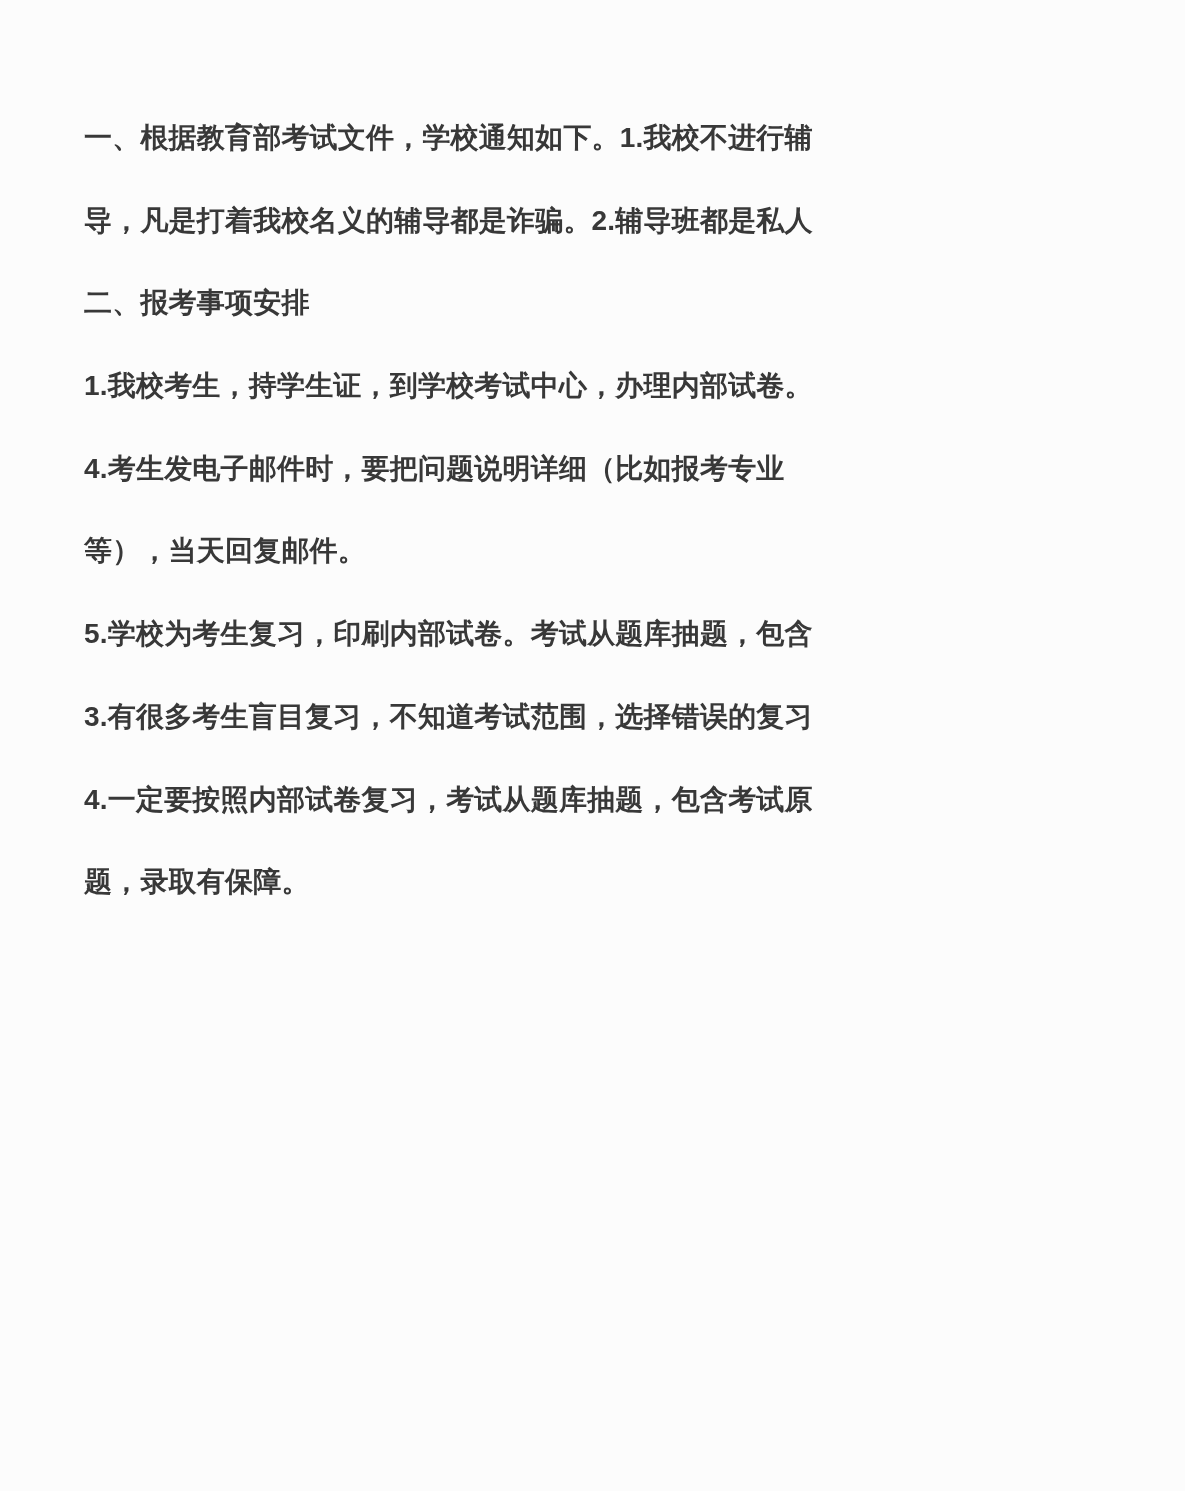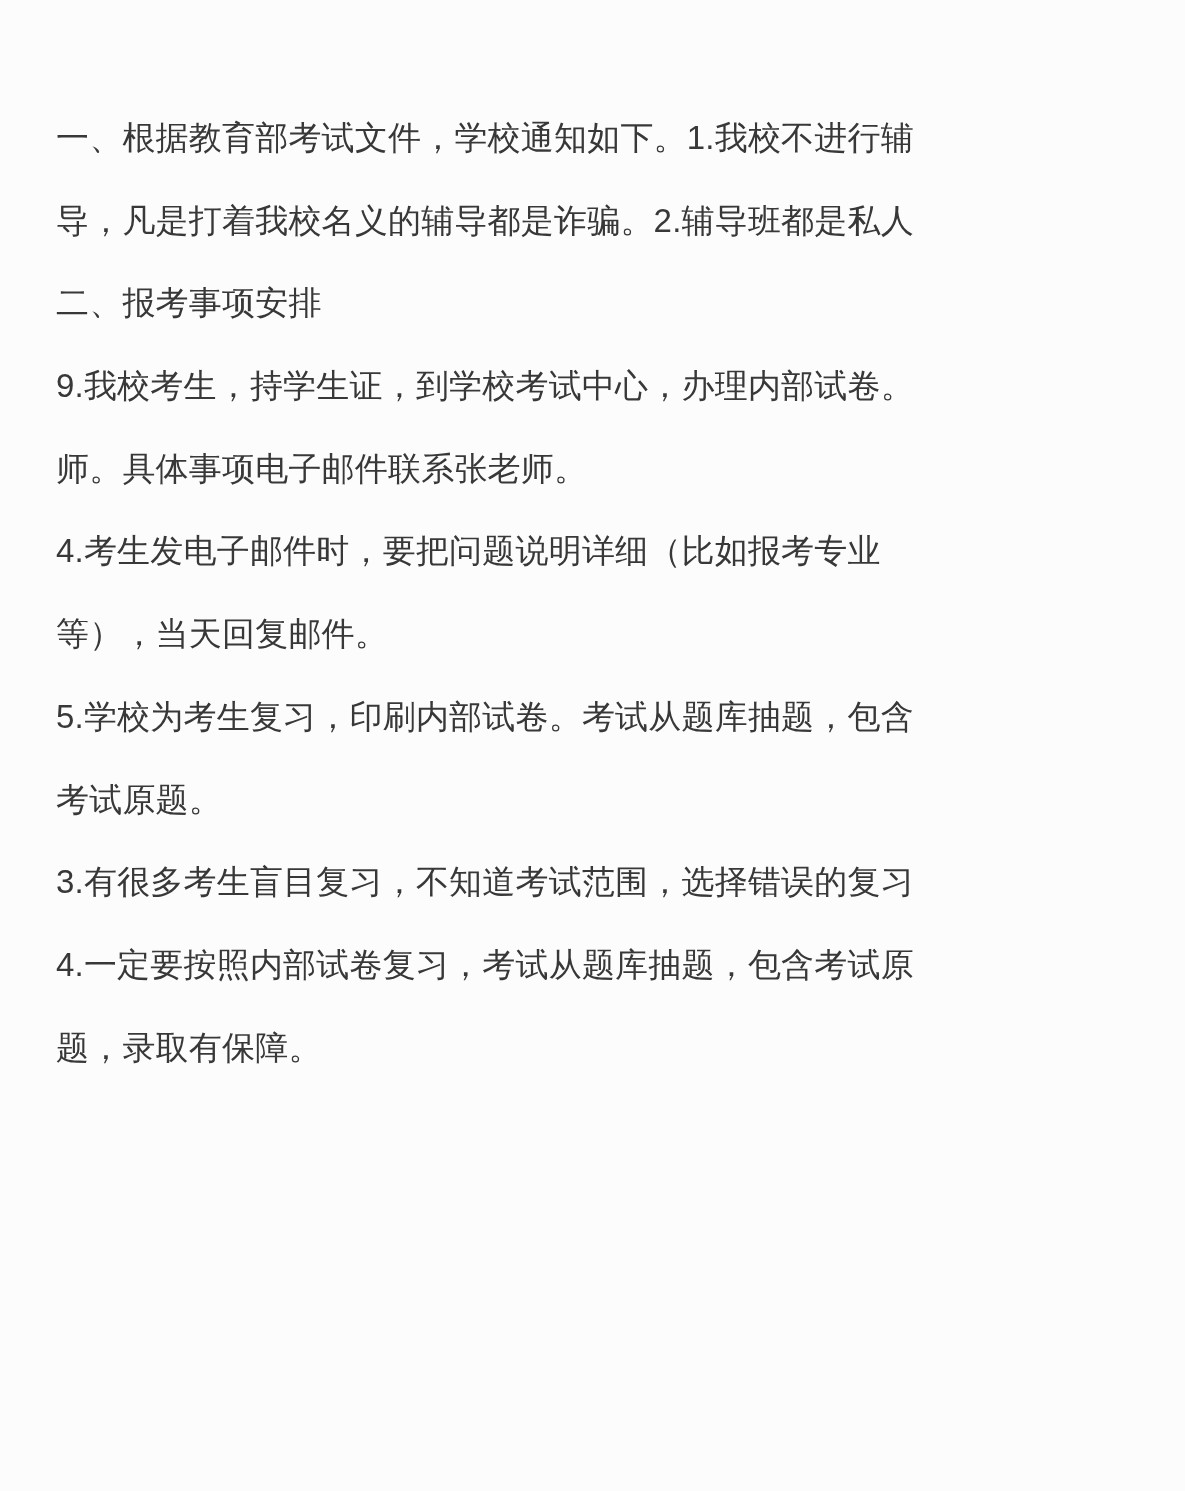--- a/index.html
+++ b/index.html
@@ -16,36 +16,35 @@
   }
   .notice {
     position: absolute;
     left: 56px;
     top: 97px;
     width: 1082px;
   }
   .line {
     height: 82.7px;
     line-height: 82.7px;
-    font-size: 33px;
-    font-weight: 400;
+    font-size: 28px;
+    font-weight: 700;
     color: #383838;
     white-space: nowrap;
     letter-spacing: 0.2px;
+    margin-left: 28px;
   }
 </style>
 </head>
 <body>
 
 <div class="notice">
   <div class="line">一、根据教育部考试文件，学校通知如下。1.我校不进行辅</div>
   <div class="line">导，凡是打着我校名义的辅导都是诈骗。2.辅导班都是私人</div>
   <div class="line">二、报考事项安排</div>
-  <div class="line">9.我校考生，持学生证，到学校考试中心，办理内部试卷。</div>
-  <div class="line">师。具体事项电子邮件联系张老师。</div>
+  <div class="line">1.我校考生，持学生证，到学校考试中心，办理内部试卷。</div>
   <div class="line">4.考生发电子邮件时，要把问题说明详细（比如报考专业</div>
   <div class="line">等），当天回复邮件。</div>
   <div class="line">5.学校为考生复习，印刷内部试卷。考试从题库抽题，包含</div>
-  <div class="line">考试原题。</div>
   <div class="line">3.有很多考生盲目复习，不知道考试范围，选择错误的复习</div>
   <div class="line">4.一定要按照内部试卷复习，考试从题库抽题，包含考试原</div>
   <div class="line">题，录取有保障。</div>
 </div>
 
 </body></html>

